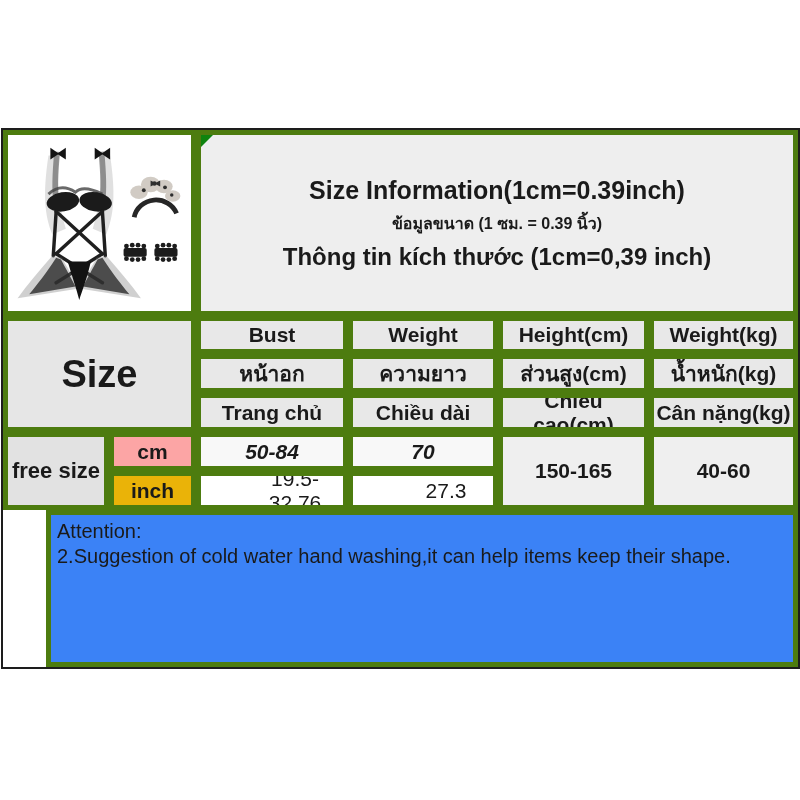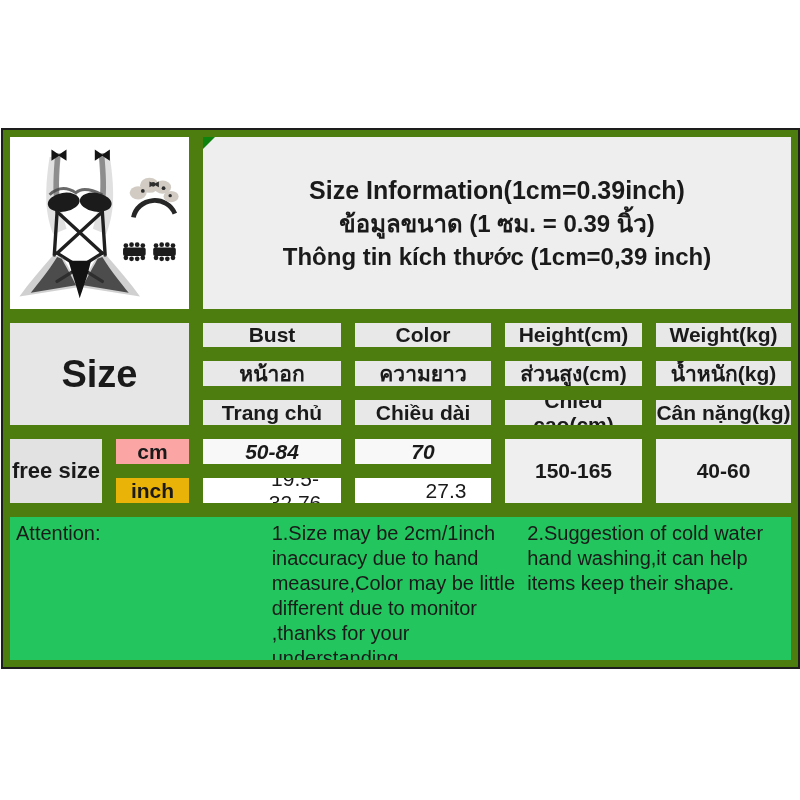--- a/index.html
+++ b/index.html
@@ -9,50 +9,50 @@
 
   .sheet {
     position:absolute; left:1px; top:128px;
     display:grid;
     grid-template-columns:106px 87px 152px 150px 151px 149px;
     grid-template-rows:186px 38px 39px 39px 39px 39px 157px;
     border:2px solid #1d1d1d;
     background:#ffffff;
   }
   .cell {
-    border:7px solid #4d7c0f;
+    border:5px solid #4d7c0f;
     display:flex; align-items:center; justify-content:center;
     text-align:center; overflow:hidden; position:relative;
   }
 
   .img-cell   { grid-column:1/3; grid-row:1; background:#ffffff; }
   .title-cell { grid-column:3/7; grid-row:1; background:#eeeeee; flex-direction:column; }
   .size-cell  { grid-column:1/3; grid-row:2/5; background:#e6e6e6; font-size:38px; font-weight:bold; }
 
   .hdr  { background:#e8e8e8; font-weight:bold; font-size:21px; }
   .r2 { grid-row:2; } .r3 { grid-row:3; } .r4 { grid-row:4; }
   .c3 { grid-column:3; } .c4 { grid-column:4; } .c5 { grid-column:5; } .c6 { grid-column:6; }
 
   .freesize-cell { grid-column:1; grid-row:5/7; background:#e2e2e2; font-weight:bold; font-size:22px; }
   .unit-cm   { grid-column:2; grid-row:5; background:#fca5a5; font-weight:bold; font-size:21px; }
   .unit-inch { grid-column:2; grid-row:6; background:#eab308; font-weight:bold; font-size:21px; }
   .val-cm    { background:#f8f8f8; font-weight:bold; font-size:21px; grid-row:5;font-style:italic; }
   .val-inch  { background:#ffffff; font-size:21px; grid-row:6;padding-left:46px; }
   .val-merged{ background:#efefef; font-weight:bold; font-size:21px; grid-row:5/7; }
 
   .attention-cell {
-    grid-column:1/7; grid-row:7; background:#22c55e;
-    flex-direction:row; align-items:flex-start; justify-content:flex-start;
+    grid-column:1/7; grid-row:7; background:#3b82f6;
+    flex-direction:column; align-items:flex-start; justify-content:flex-start;
     text-align:left; padding:4px 8px 0 6px;
-    font-size:20px; line-height:25px;
+    font-size:20px; line-height:25px;margin-left:43px;
   }
   .attention-cell div { width:100%; }
 
   .title-en { font-size:25px; font-weight:bold; line-height:33px; }
-  .title-th { font-size:24px; font-weight:bold; line-height:33px; }
+  .title-th { font-size:16px; font-weight:bold; line-height:33px; }
   .title-vi { font-size:24px; font-weight:bold; line-height:33px; }
 
   .corner-flag {
     position:absolute; left:0; top:0; width:0; height:0;
     border-top:12px solid #0e830e; border-right:12px solid transparent;
   }
 </style>
 </head>
 <body>
 
@@ -143,21 +143,21 @@
     <div class="cell title-cell">
       <span class="corner-flag"></span>
       <div class="title-en">Size Information(1cm=0.39inch)</div>
       <div class="title-th">ข้อมูลขนาด (1 ซม. = 0.39 นิ้ว)</div>
       <div class="title-vi">Thông tin kích thước (1cm=0,39 inch)</div>
     </div>
 
     <div class="cell size-cell">Size</div>
 
     <div class="cell hdr r2 c3">Bust</div>
-    <div class="cell hdr r2 c4">Color</div>
+    <div class="cell hdr r2 c4">Weight</div>
     <div class="cell hdr r2 c5">Height(cm)</div>
     <div class="cell hdr r2 c6">Weight(kg)</div>
 
     <div class="cell hdr r3 c3">หน้าอก</div>
     <div class="cell hdr r3 c4">ความยาว</div>
     <div class="cell hdr r3 c6">น้ำหนัก(kg)</div>
     <div class="cell hdr r3 c5">ส่วนสูง(cm)</div>
 
     <div class="cell hdr r4 c3">Trang chủ</div>
     <div class="cell hdr r4 c4">Chiều dài</div>
@@ -169,18 +169,17 @@
     <div class="cell val-cm c3">50-84</div>
     <div class="cell val-cm c4">70</div>
     <div class="cell val-merged c5">150-165</div>
     <div class="cell val-merged c6">40-60</div>
     <div class="cell unit-inch">inch</div>
     <div class="cell val-inch c3">19.5-32.76</div>
     <div class="cell val-inch c4">27.3</div>
 
     <div class="cell attention-cell">
       <div>Attention:</div>
-      <div>1.Size may be 2cm/1inch inaccuracy due to hand measure,Color may be little different due to monitor ,thanks for your understanding.</div>
       <div>2.Suggestion of cold water hand washing,it can help items keep their shape.</div>
     </div>
 
   </div>
 </div>
 
 </body></html>

